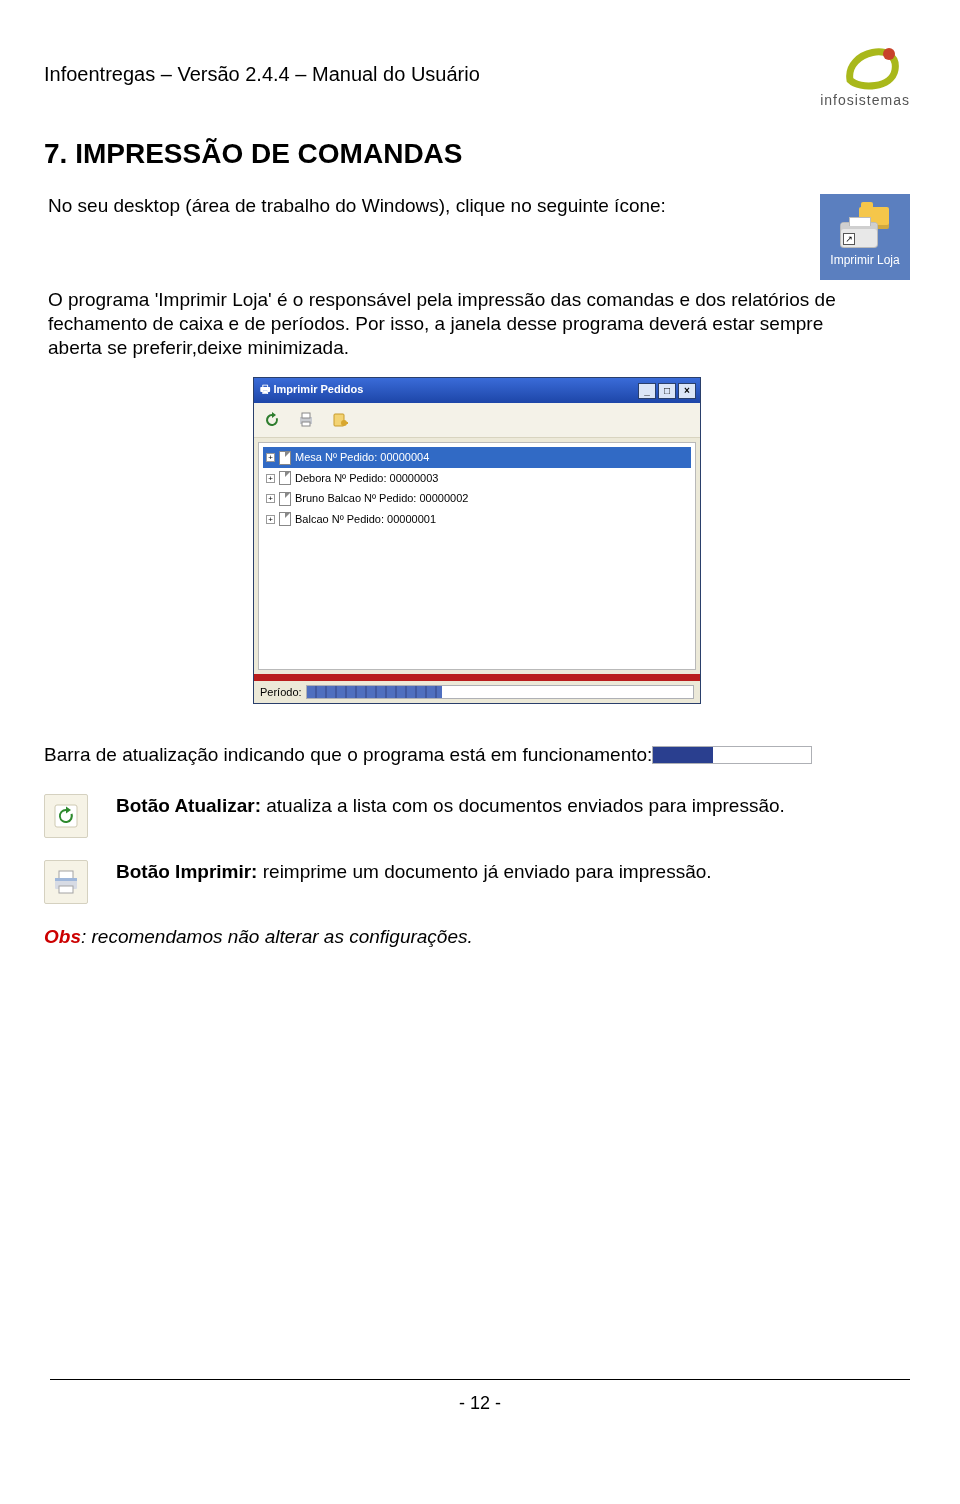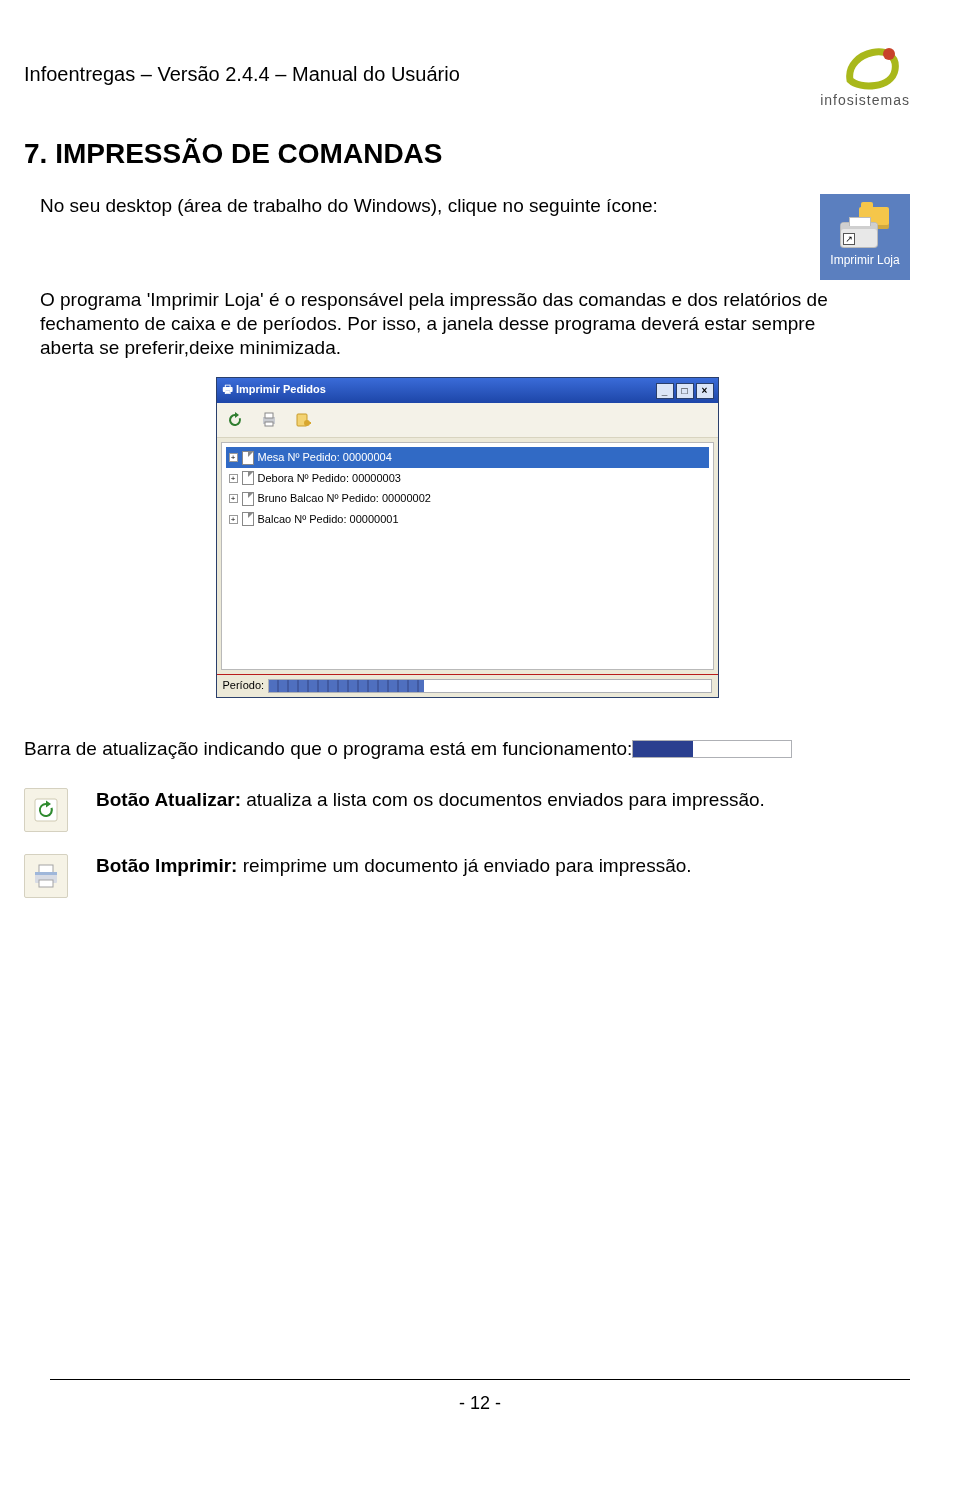--- a/index.html
+++ b/index.html
@@ -5,21 +5,21 @@
   * { box-sizing: border-box; }
   body {
     margin: 0;
     padding: 0;
     font-family: Arial, Helvetica, sans-serif;
     background: #fff;
     color: #000;
     width: 960px;
   }
   .page {
-    padding: 40px 50px 20px 24px;
+    padding: 40px 50px 20px 44px;
     position: relative;
     min-height: 1440px;
   }
   .header-row {
     display: flex;
     justify-content: space-between;
     align-items: center;
     margin-bottom: 30px;
   }
   .header-left {
@@ -42,21 +42,21 @@
     margin-top: 2px;
   }
   h1.section {
     font-size: 28px;
     font-weight: bold;
     margin: 0 0 24px 0;
   }
   p.body {
     font-size: 19px;
     line-height: 1.25;
-    margin: 0 0 6px 16px;
+    margin: 0 0 6px 4px;
     max-width: 790px;
   }
   .intro-block {
     display: flex;
     gap: 20px;
     align-items: flex-start;
     margin-bottom: 8px;
   }
   .desktop-icon {
     flex: none;
@@ -93,21 +93,21 @@
   .printer:before {
     content:"";position:absolute;top:-6px;left:8px;width:20px;height:8px;background:#fff;
     border:1px solid #bbb;border-bottom:none;
   }
   .shortcut-arrow {
     position:absolute;left:2px;bottom:2px;width:12px;height:12px;background:#fff;
     border:1px solid #555;font-size:9px;line-height:10px;text-align:center;color:#000;
   }
 
   .window {
-    width: 503px;
+    width: 448px;
     margin: 18px auto 40px auto;
     border: 1px solid #2a3f6b;
     background: #ece9d8;
     font-size: 11px;
   }
   .titlebar {
     background: linear-gradient(#3a6bd8,#1d46a8);
     color:#fff;
     display:flex;align-items:center;justify-content:space-between;
     padding:3px 4px 3px 6px;
@@ -130,21 +130,21 @@
     display:flex;align-items:center;gap:4px;padding:1px 2px;border:1px solid transparent;
   }
   .tree .row.sel { background:#316ac5;color:#fff; }
   .plus {
     width:9px;height:9px;border:1px solid #999;font-size:8px;line-height:7px;text-align:center;
     color:#000;background:#fff;flex:none;
   }
   .doc { width:12px;height:14px;background:#fff;border:1px solid #888;position:relative;flex:none; }
   .doc:before{content:"";position:absolute;right:-1px;top:-1px;border:3px solid transparent;border-left-color:#888;border-top-color:#888;}
   .statusbar {
-    border-top:1px solid #b91c1c;padding:4px 6px;display:flex;gap:4px;
+    border-top:7px solid #b91c1c;padding:4px 6px;display:flex;align-items:center;gap:4px;
     background:#ece9d8;
   }
   .progress {
     flex:1;height:14px;border:1px solid #aeb0b5;background:#fff;position:relative;
   }
   .progress .fill{position:absolute;left:0;top:0;bottom:0;width:35%;background:repeating-linear-gradient(90deg,#4f6fbf 0 8px,#4159a0 8px 10px);}
 
   .barra-row {
     display:flex;align-items:center;margin:8px 0 28px 0;
     font-size:19px;
@@ -301,16 +301,19 @@
           <rect x="8" y="19" width="14" height="7" fill="#fff" stroke="#a3a3a3"></rect>
           <rect x="4" y="11" width="22" height="3" fill="#9fb7da"></rect>
         </svg>
     </div>
     <div>
       <b>Botão Imprimir:</b><span> reimprime um documento já enviado para impressão.</span>
     </div>
   </div>
 
 
+  <p class="obs">
+    <span class="lbl">Obs</span><span class="rest">: recomendamos não alterar as configurações.</span>
+  </p>
 
   <div class="footer-line"></div>
   <div class="page-num">- 12 -</div>
 </div>
 
 </body></html>

